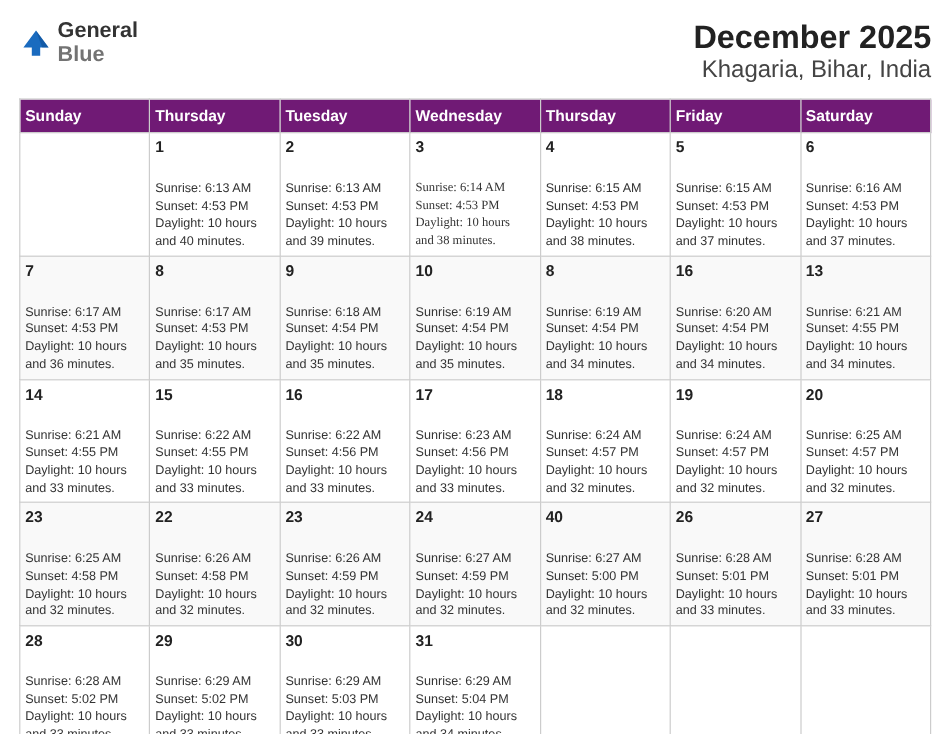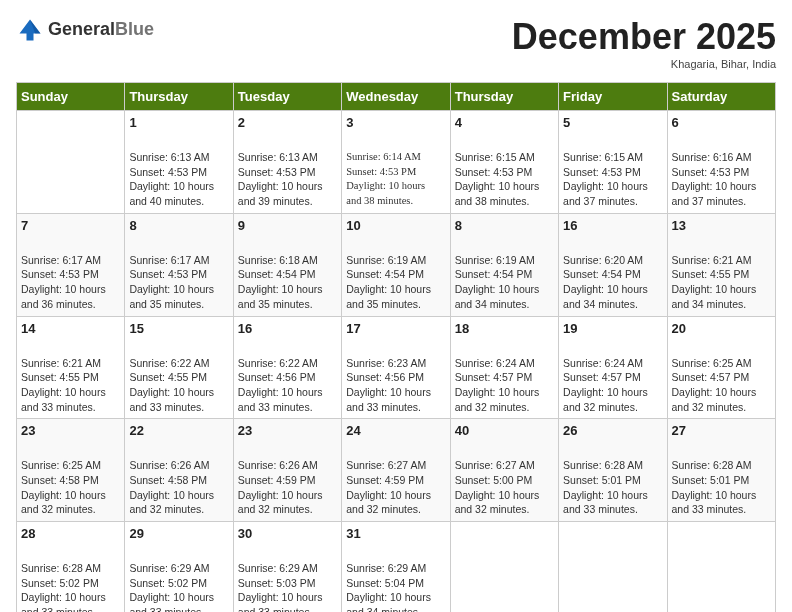--- a/index.html
+++ b/index.html
@@ -16,56 +16,56 @@
       align-items: flex-start;
       margin-bottom: 12px;
     }
     .logo {
       display: flex;
       align-items: center;
       gap: 4px;
     }
     .logo-text {
       display: flex;
-      flex-direction: row;
+      flex-direction: column;
       line-height: 1.1;
     }
     .logo-general {
       font-size: 18px;
       font-weight: bold;
       color: #333;
     }
     .logo-blue {
       font-size: 18px;
       font-weight: bold;
       color: #737373;
     }
     .logo-icon {
       width: 28px;
       height: 28px;
     }
     .title-block {
       text-align: right;
     }
     .month-year {
-      font-size: 36px;
+      font-size: 27px;
       font-weight: bold;
       color: #222;
     }
     .location {
-      font-size: 11px;
+      font-size: 20px;
       color: #444;
     }
     table {
       width: 100%;
       border-collapse: collapse;
       font-size: 11px;
     }
     thead tr th {
-      background-color: #4d7c0f;
+      background-color: #701a75;
       color: #fff;
       padding: 6px 4px;
       text-align: left;
       font-size: 13px;
       font-weight: bold;
       border: 1px solid #ccc;
     }
     tbody tr td {
       border: 1px solid #ccc;
       padding: 4px 4px;

